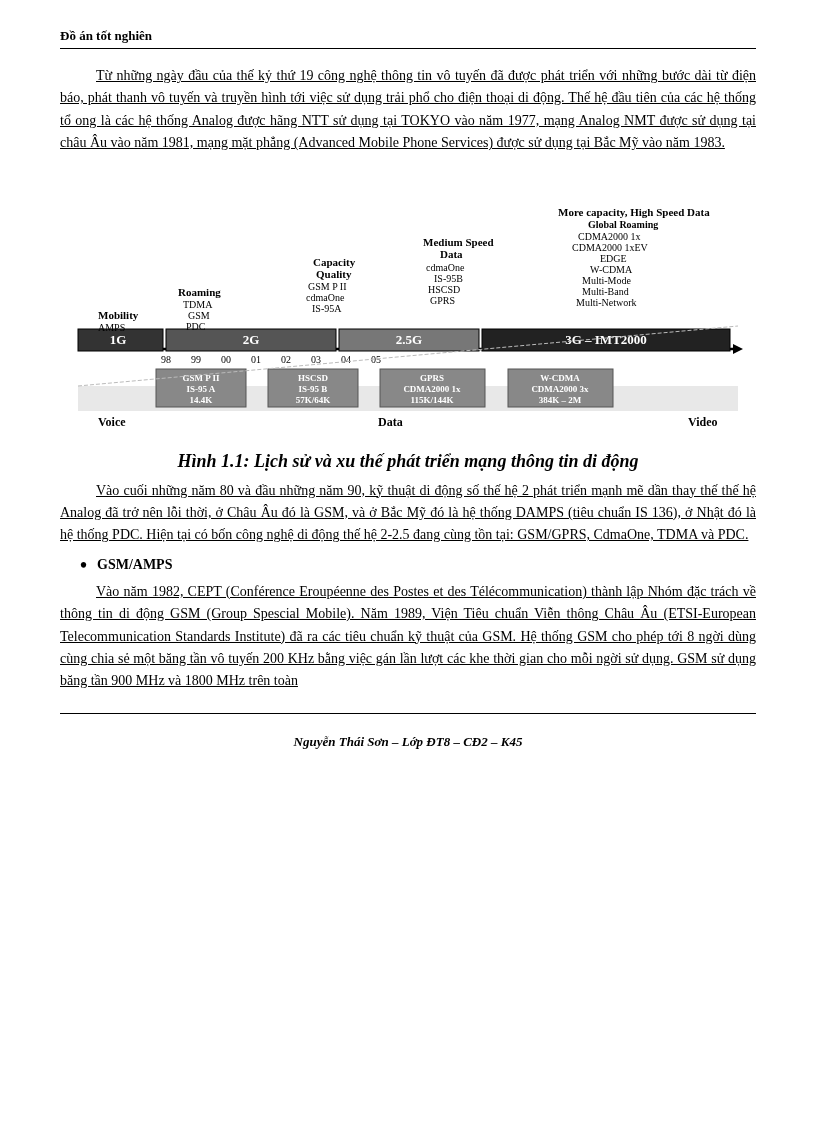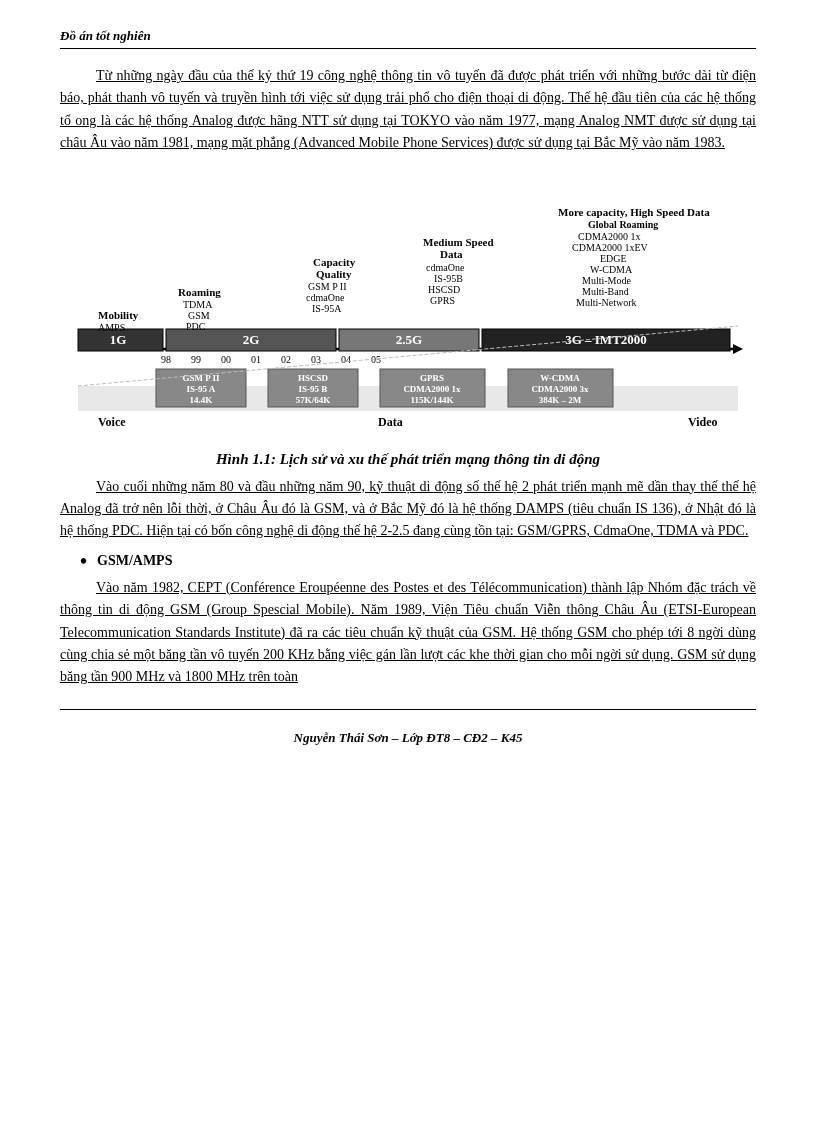--- a/index.html
+++ b/index.html
@@ -20,21 +20,20 @@
     }
     .header-line {
       display: flex;
       justify-content: space-between;
       align-items: center;
       border-bottom: 1.5px solid #000;
       padding-bottom: 4px;
       margin-bottom: 16px;
     }
     .header-title {
-      font-style: italic;
       font-size: 13px;
       font-weight: bold;
     }
     .footer-line {
       border-top: 1.5px solid #000;
       padding-top: 20px;
       margin-top: 20px;
       text-align: center;
     }
     .footer-text {
@@ -63,21 +62,21 @@
       position: relative;
     }
     .diagram-svg {
       width: 680px;
       height: 260px;
       display: inline-block;
     }
     .diagram-caption {
       font-style: italic;
       font-weight: bold;
-      font-size: 15px;
+      font-size: 18px;
       text-align: center;
       margin-top: 4px;
       margin-bottom: 8px;
     }
     .bullet-section {
       margin-left: 20px;
       margin-bottom: 6px;
     }
     .bullet-title {
       font-weight: bold;

